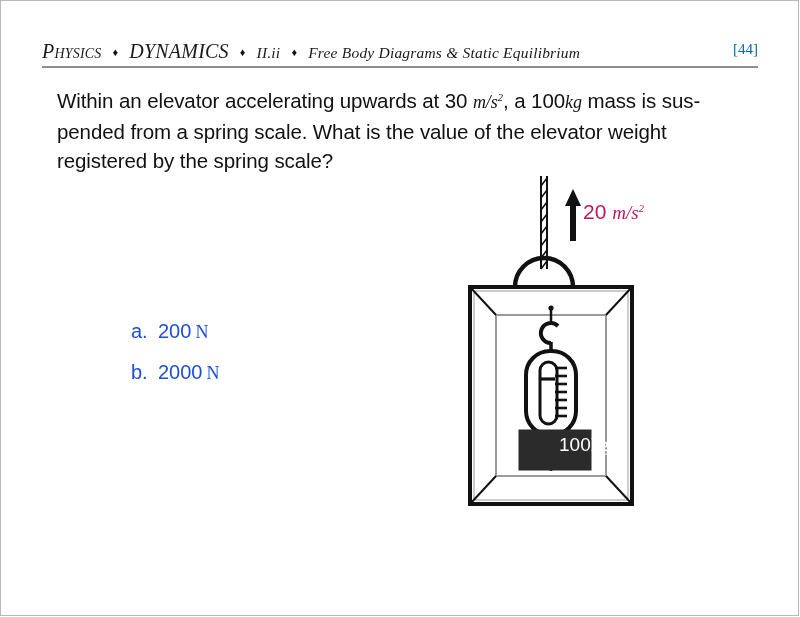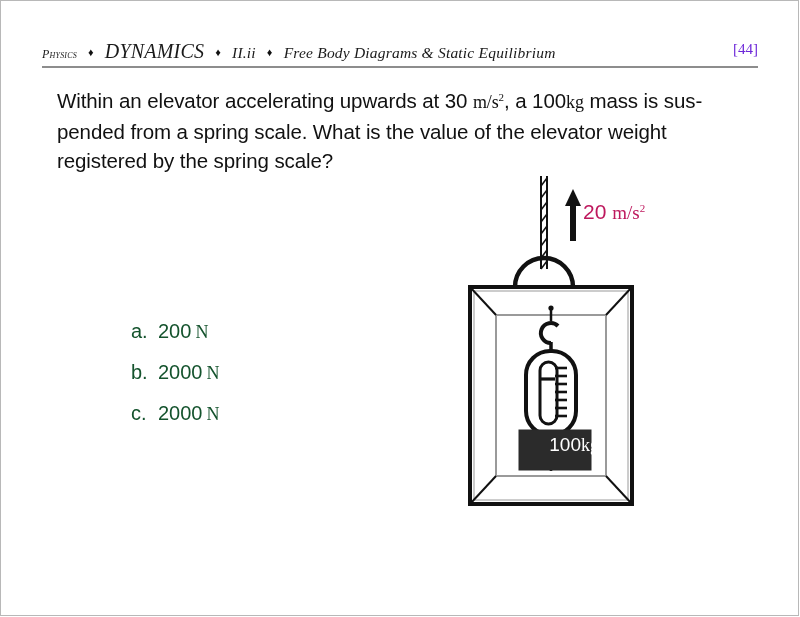--- a/index.html
+++ b/index.html
@@ -42,41 +42,41 @@
     font-style: italic;
     font-size: 15.5px;
     color: #1a1a1a;
     letter-spacing: 0.2px;
   }
   .header-left .crumb {
     display: inline-block;
   }
   .hdr-smallcaps {
     font-variant: small-caps;
-    font-size: 12px;
+    font-size: 20px;
     font-family: Liberation Serif, serif;
   }
   .hdr-caps {
     font-size: 20px;
   }
   .sep {
     display: inline-block;
     font-style: normal;
     font-size: 11px;
     color: #111;
     transform: translateY(-2px);
     margin: 0 11px;
   }
   .header-page {
     position: absolute;
     right: 0;
     top: 1px;
     font-family: "Liberation Serif", serif;
     font-size: 15px;
-    color: #6d28d9;
+    color: #0369a1;
   }
   .header-rule {
     position: absolute;
     left: 42px;
     top: 66px;
     width: 716px;
     height: 2px;
     background: #8d8d8d;
   }
 
@@ -87,38 +87,39 @@
     top: 86px;
     width: 700px;
     font-size: 20.5px;
     line-height: 29px;
     color: #111111;
     letter-spacing: -0.1px;
   }
   .unit {
     font-family: "Liberation Serif", serif;
     font-size: 18px;
+    font-style: italic;
   }
   .unit sup {
     font-size: 11px;
     vertical-align: super;
     line-height: 0;
   }
 
   
   .answers {
     position: absolute;
     left: 131px;
     top: 320px;
     width: 240px;
   }
   .answer-row {
     height: 41px;
     font-size: 20px;
-    color: #14532d;
+    color: #1d4ed8;
     white-space: nowrap;
   }
   .answer-letter {
     display: inline-block;
     width: 27px;
   }
   .answer-value {
     display: inline-block;
   }
   .answer-unit {
@@ -147,25 +148,26 @@
     white-space: nowrap;
   }
   .accel-label .unit {
     font-size: 19px;
   }
   .mass-label {
     position: absolute;
     left: 64px;
     top: 258px;
     width: 80px;
-    text-align: right;
+    text-align: left;
     font-size: 19px;
     color: #ffffff;
     white-space: nowrap;
     pointer-events: none;
+    padding-left: 40px;
   }
   .mass-label .mass-unit {
     font-family: "Liberation Serif", serif;
     font-size: 18px;
   }
 </style>
 </head>
 <body>
 
 <div class="page-frame"></div>
@@ -183,23 +185,20 @@
   <span>pended from a spring scale.  What is the value of the elevator weight</span>
   <span>registered by the spring scale?</span>
 </div>
 
 <div class="answers">
   <div class="answer-row">
     <span class="answer-letter">a.</span><span class="answer-value">200</span><span class="answer-unit">N</span>
   </div>
   <div class="answer-row">
     <span class="answer-letter">b.</span><span class="answer-value">2000</span><span class="answer-unit">N</span>
-  </div>
-  <div class="answer-row">
-    <span class="answer-letter">c.</span><span class="answer-value">2000</span><span class="answer-unit">N</span>
   </div>
 </div>
 
 <div class="diagram">
   <svg width="230" height="340" viewBox="0 0 230 340">
 
     <g>
       <line x1="86" y1="0" x2="86" y2="93" stroke="#111111" stroke-width="2"></line>
       <line x1="92" y1="0" x2="92" y2="93" stroke="#111111" stroke-width="2"></line>
       <line x1="86" y1="10" x2="92" y2="2" stroke="#111111" stroke-width="1.6"></line>

